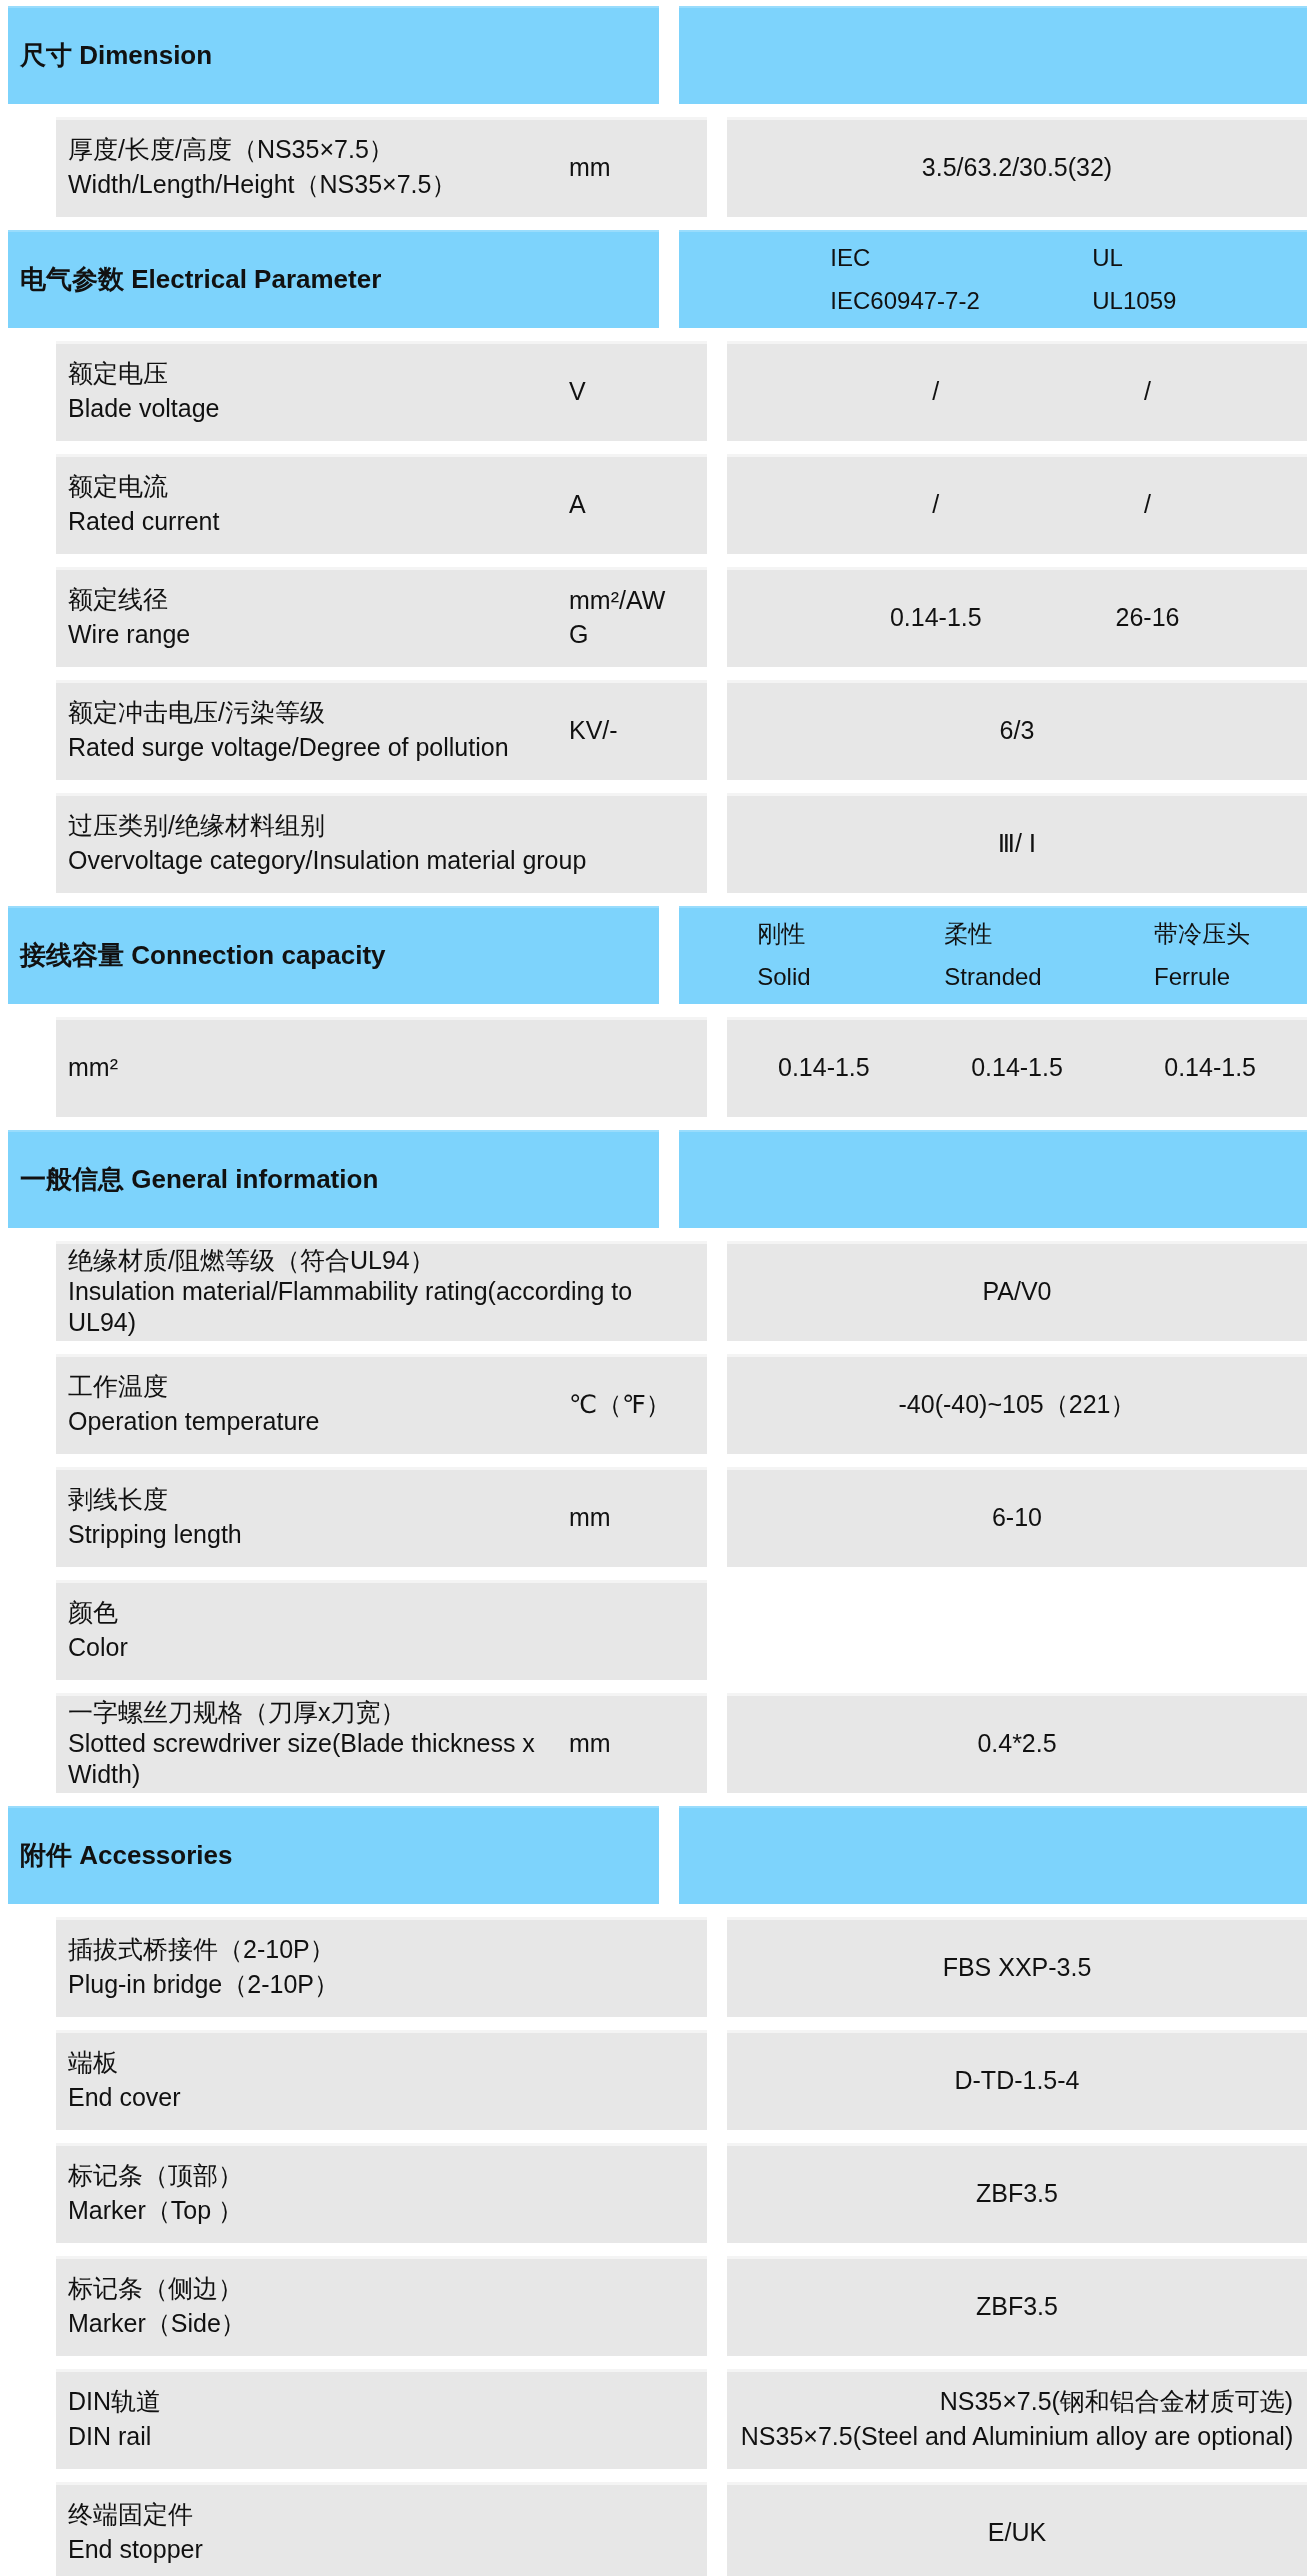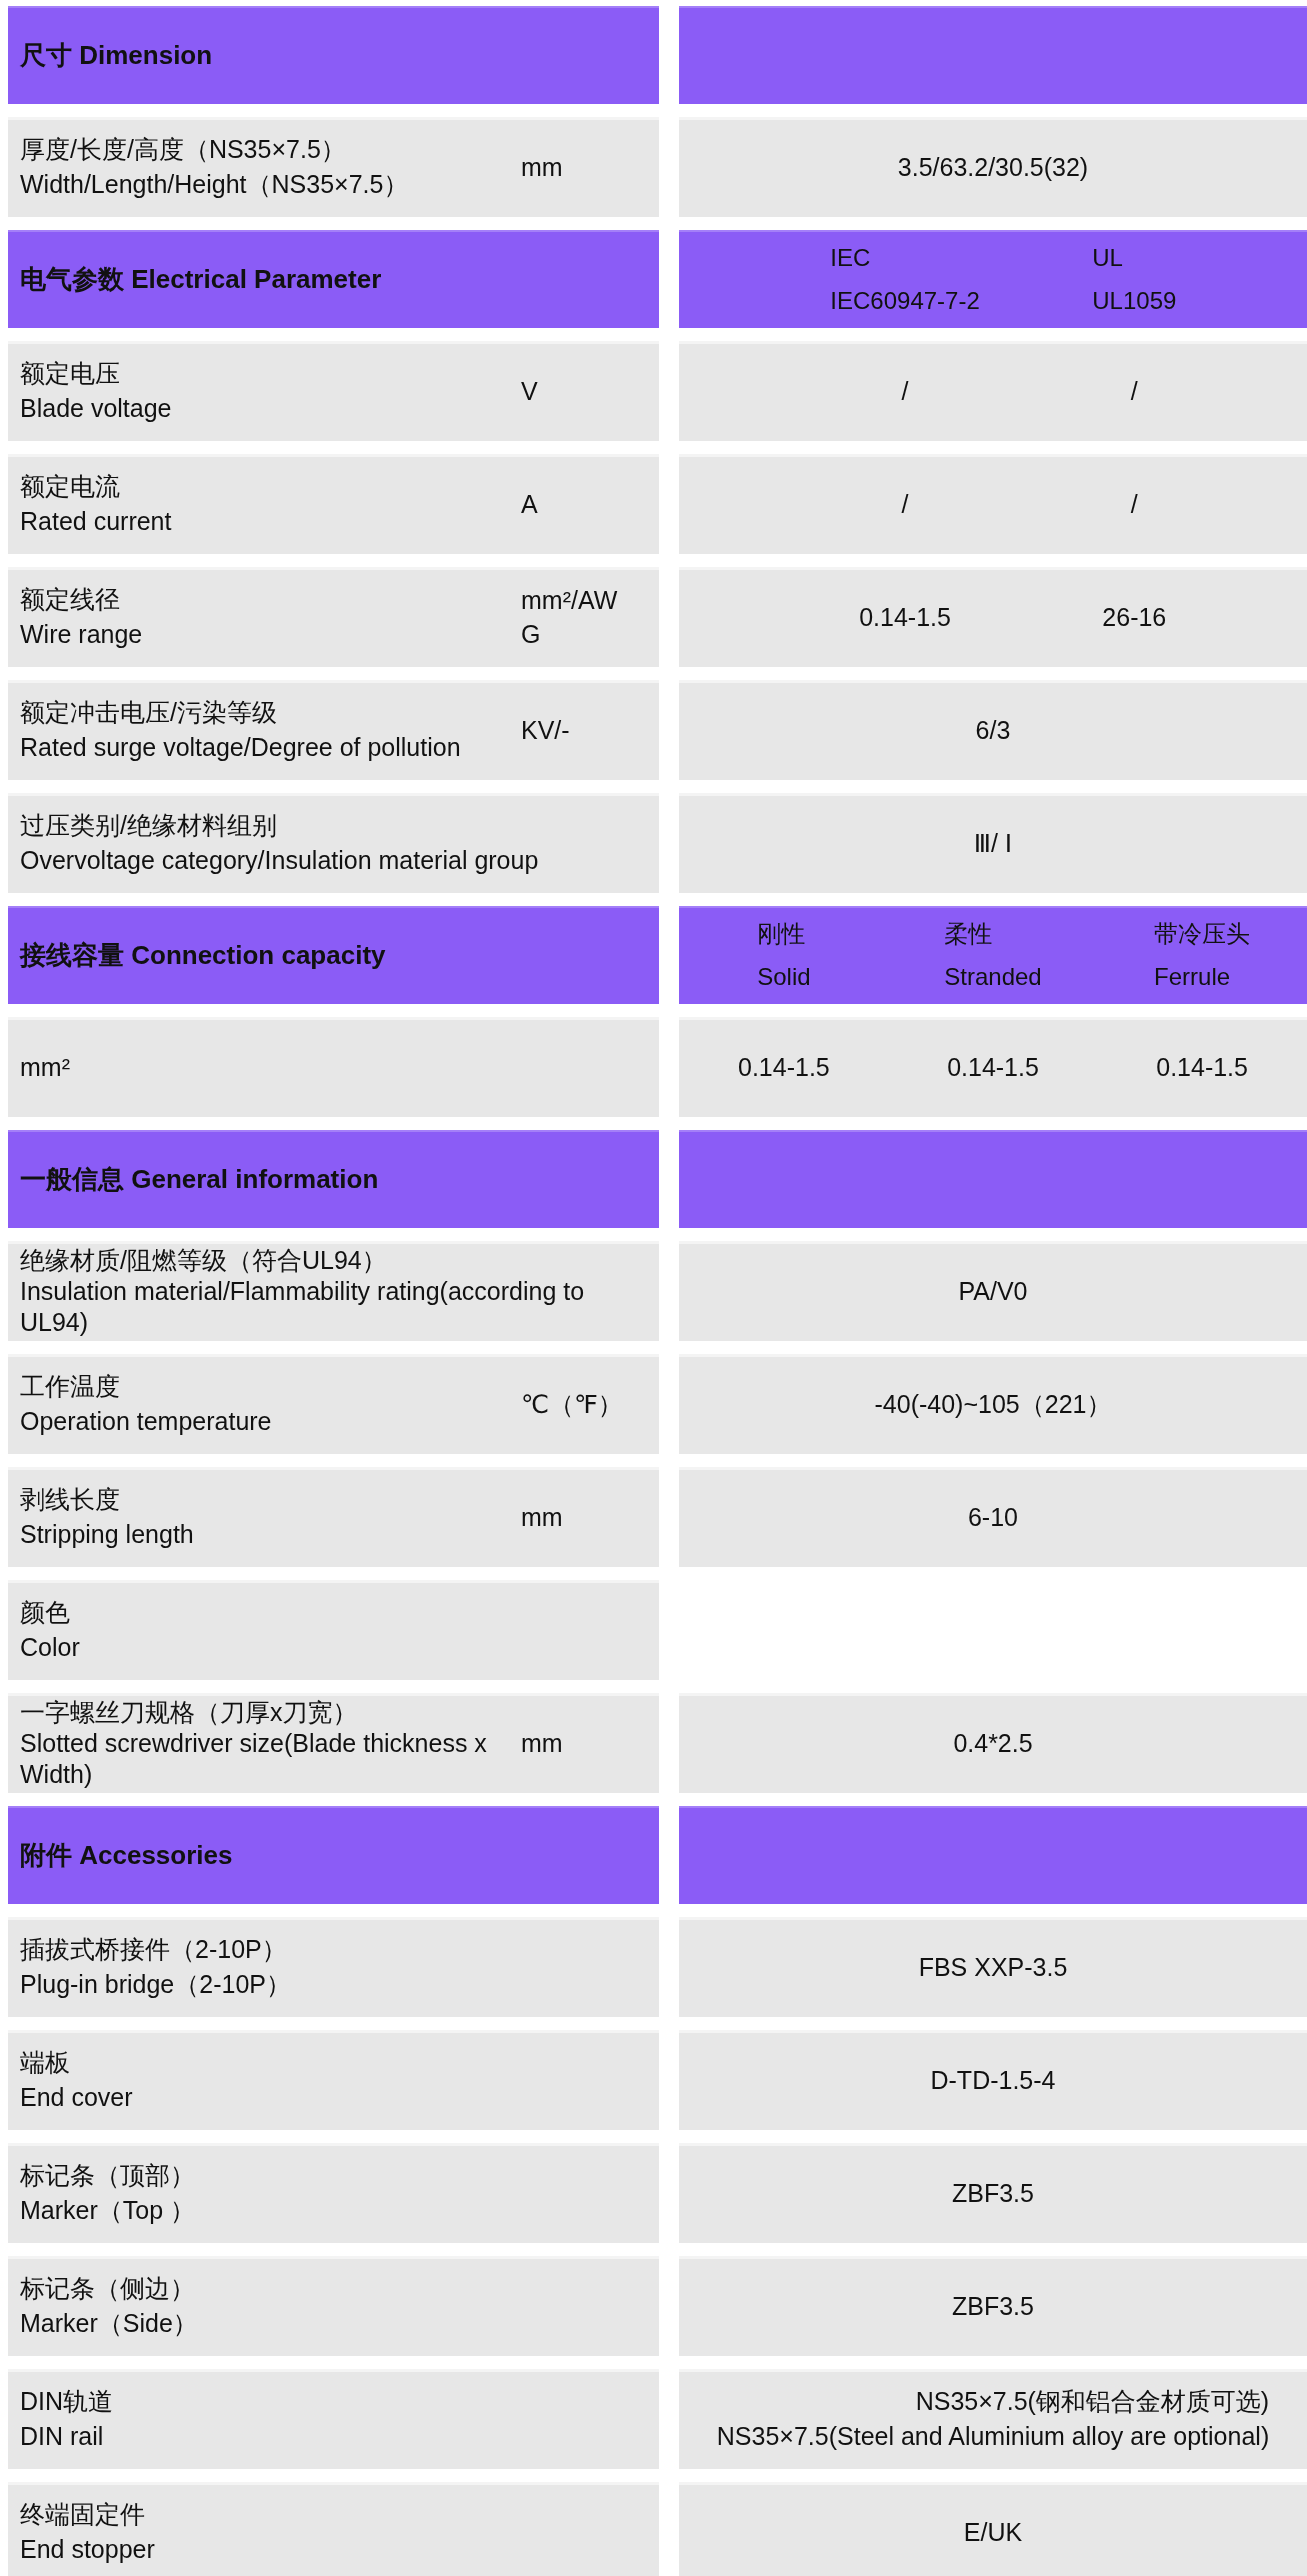--- a/index.html
+++ b/index.html
@@ -6,31 +6,31 @@
   html,body { background:#ffffff; }
   body {
     width:1307px; height:2576px; overflow:hidden;
     font-family:"Liberation Sans","DejaVu Sans",sans-serif;
     color:#111111;
   }
   #doc { padding-top:6px; }
   .band { display:flex; margin-top:13px; }
   .band:first-child { margin-top:0; }
   .band.h { height:98px; }
-  .band.r { height:100px; }
+  .band.r { height:100px;padding-left:48px; }
   .cell-left {
     width:651px; flex:none; margin-left:8px; margin-right:20px;
     display:flex; align-items:center; padding-left:12px;
   }
   .cell-right {
     flex:1; position:relative;
     display:flex; align-items:center; justify-content:center;
   }
   .gray { background:#E7E7E7; box-shadow:inset 0 3px 0 rgba(255,255,255,0.55); }
-  .cyan { background:#8b5cf6; box-shadow:inset 0 2px 0 rgba(255,255,255,0.22); }
+  .cyan { background:#7dd3fc; box-shadow:inset 0 2px 0 rgba(255,255,255,0.22); }
   .lbl { flex:1; font-size:25px; line-height:35px; white-space:pre-line; }
   .tight .lbl { line-height:31px; }
   .title { font-size:26px; font-weight:bold; line-height:32px; }
   .unit {
     flex:none; width:110px; margin-right:28px; text-align:left;
     font-size:25px; line-height:34px; white-space:pre-line;
   }
   .val { font-size:25px; line-height:35px; text-align:right; white-space:pre-line; }
   .pos {
     position:absolute; top:50%; transform:translate(-50%,-50%);

